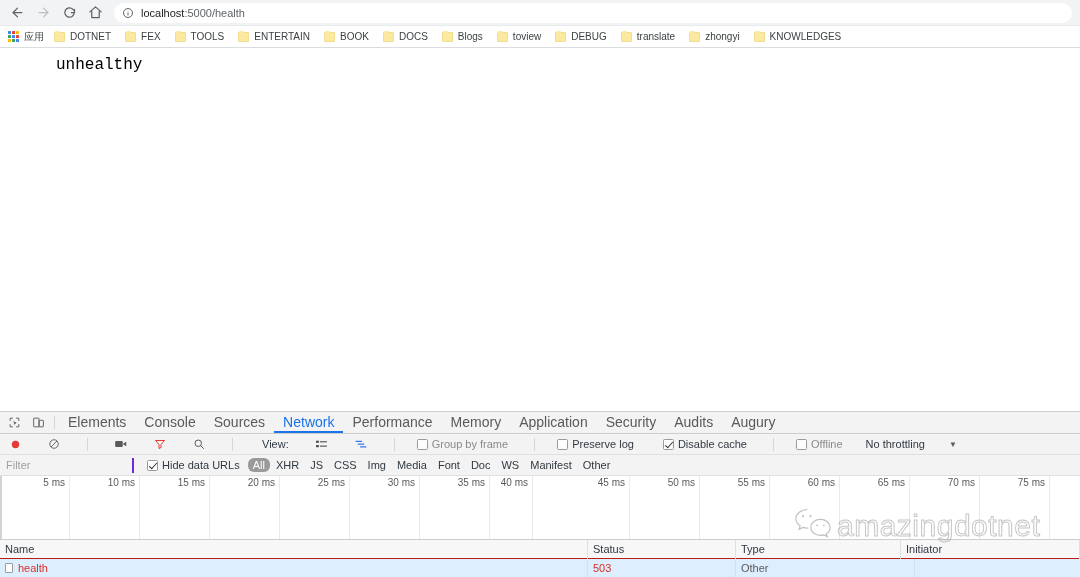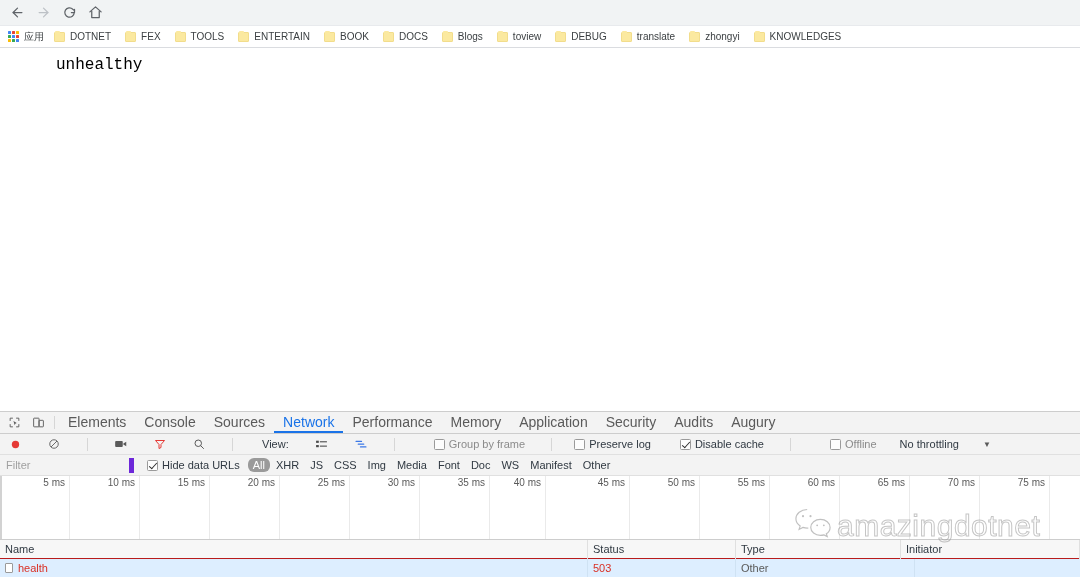--- a/index.html
+++ b/index.html
@@ -170,37 +170,37 @@
   }
   .cbx.checked::after {
     content: "";
     position: absolute;
     left: 3px; top: 0px;
     width: 3px; height: 7px;
     border: solid #2b2b2b;
     border-width: 0 1.6px 1.6px 0;
     transform: rotate(42deg);
   }
-  .cb-item.dim { color: #8b8b8b; margin-left: 17px; }
+  .cb-item.dim { color: #8b8b8b; }
   .throttle-txt { font-size: 11px; color: #303942; margin-left: 2px; }
   .caret { margin-left: 7px; color: #5a5a5a; font-size: 8px; }
 
   .dt-filterbar {
     height: 21px;
     display: flex;
     align-items: center;
     border-bottom: 1px solid #e0e0e0;
     background: #f3f3f3;
     padding-left: 4px;
   }
   .filter-input {
     width: 130px;
     height: 15px;
     border: none;
-    border-right: 5px solid #6d28d9;
+    border-right: 2px solid #6d28d9;
     background: transparent;
     font-size: 11px;
     font-family: "Liberation Sans", sans-serif;
     color: #303942;
     outline: none;
     padding: 0 2px;
   }
   .filter-input::placeholder { color: #a0a0a0; }
   .filterbar-spacer { width: 13px; }
   .ftype {
@@ -324,20 +324,31 @@
     <svg width="15" height="15" viewBox="0 0 24 24" fill="none" stroke="currentColor" stroke-width="2" stroke-linecap="round" stroke-linejoin="round">
         <polyline points="20 7 20 12 15 12"></polyline>
         <path d="M19.5 12a7.5 7.5 0 1 1-2.2-5.3L20 9"></path>
       </svg>
   </div>
   <div class="nav-btn">
     <svg width="15" height="15" viewBox="0 0 24 24" fill="none" stroke="currentColor" stroke-width="2" stroke-linecap="round" stroke-linejoin="round">
         <path d="M3 11l9-8 9 8"></path>
         <path d="M6 10v10h12V10"></path>
       </svg>
+  </div>
+  <div class="omnibox">
+    <span class="info-ico">
+      <svg width="12" height="12" viewBox="0 0 24 24" fill="none" stroke="currentColor" stroke-width="2">
+          <circle cx="12" cy="12" r="9"></circle>
+          <line x1="12" y1="11" x2="12" y2="17"></line>
+          <circle cx="12" cy="7.5" r="0.9" fill="currentColor" stroke="none"></circle>
+        </svg>
+    </span>
+    <span class="url-host">localhost</span>
+      <span class="url-rest">:5000/health</span>
   </div>
 </div>
 
 <div class="bookmarks-bar">
   <div class="apps-btn">
     <span class="grid-icon">
       <i style="background:#4285f4"></i>
         <i style="background:#ea4335"></i>
         <i style="background:#fbbc05"></i>
       <i style="background:#34a853"></i>
@@ -530,21 +541,21 @@
   <div class="dt-overview">
     <div class="ruler-left-edge"></div>
     <div id="dt-ruler">
         <div class="ruler-tick" style="left: 0px;">5 ms</div>
         <div class="ruler-tick" style="left: 70px;">10 ms</div>
         <div class="ruler-tick" style="left: 140px;">15 ms</div>
         <div class="ruler-tick" style="left: 210px;">20 ms</div>
         <div class="ruler-tick" style="left: 280px;">25 ms</div>
         <div class="ruler-tick" style="left: 350px;">30 ms</div>
         <div class="ruler-tick" style="left: 420px;">35 ms</div>
-        <div class="ruler-tick" style="left: 476px;">40 ms</div>
+        <div class="ruler-tick" style="left: 463px;">40 ms</div>
         <div class="ruler-tick" style="left: 560px;">45 ms</div>
         <div class="ruler-tick" style="left: 630px;">50 ms</div>
         <div class="ruler-tick" style="left: 700px;">55 ms</div>
         <div class="ruler-tick" style="left: 770px;">60 ms</div>
         <div class="ruler-tick" style="left: 840px;">65 ms</div>
         <div class="ruler-tick" style="left: 910px;">70 ms</div>
         <div class="ruler-tick" style="left: 980px;">75 ms</div>
       </div>
   </div>
 

